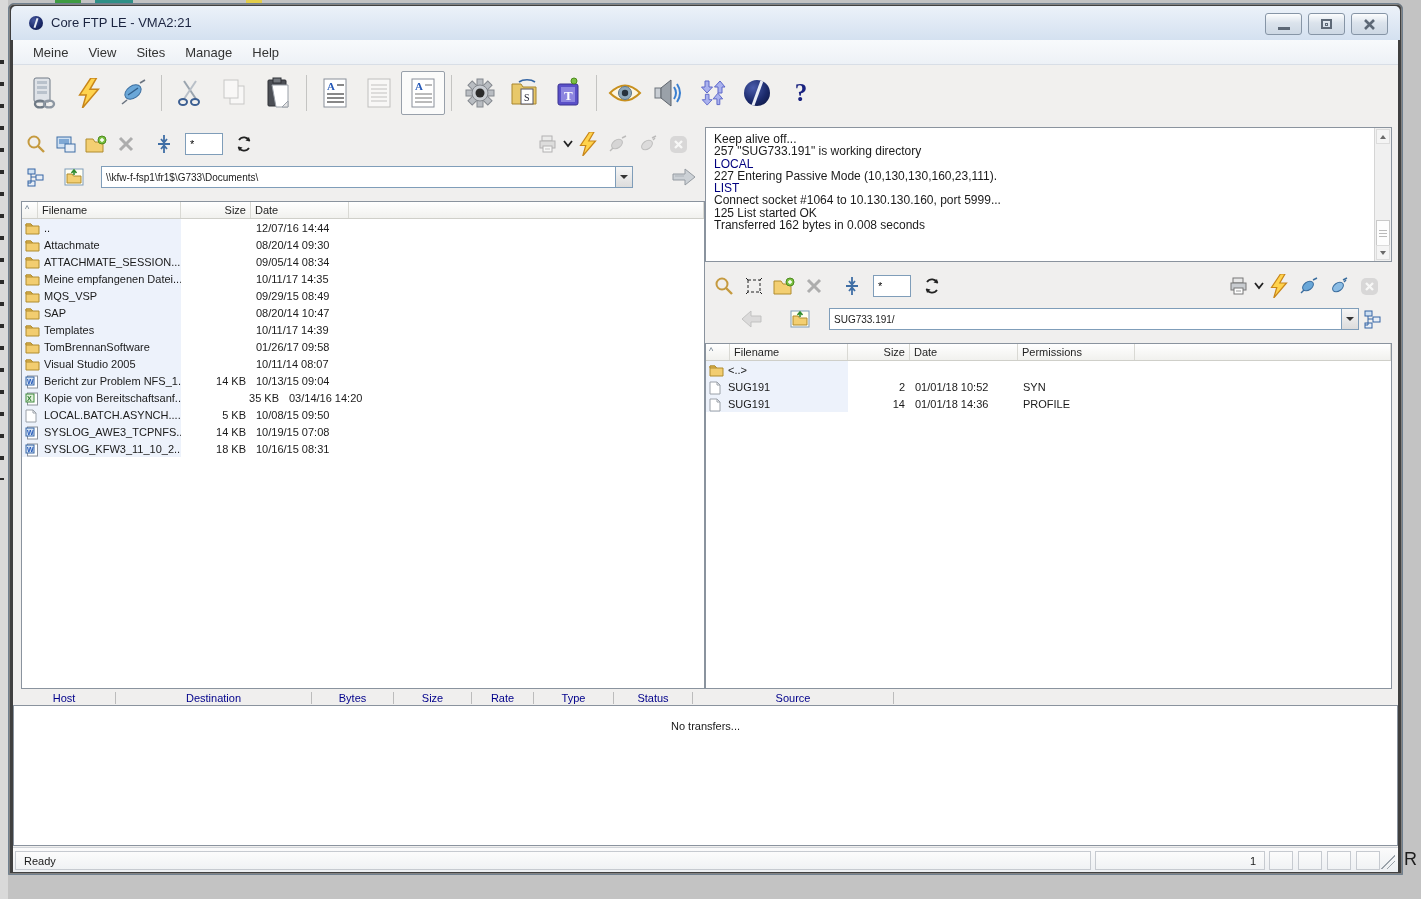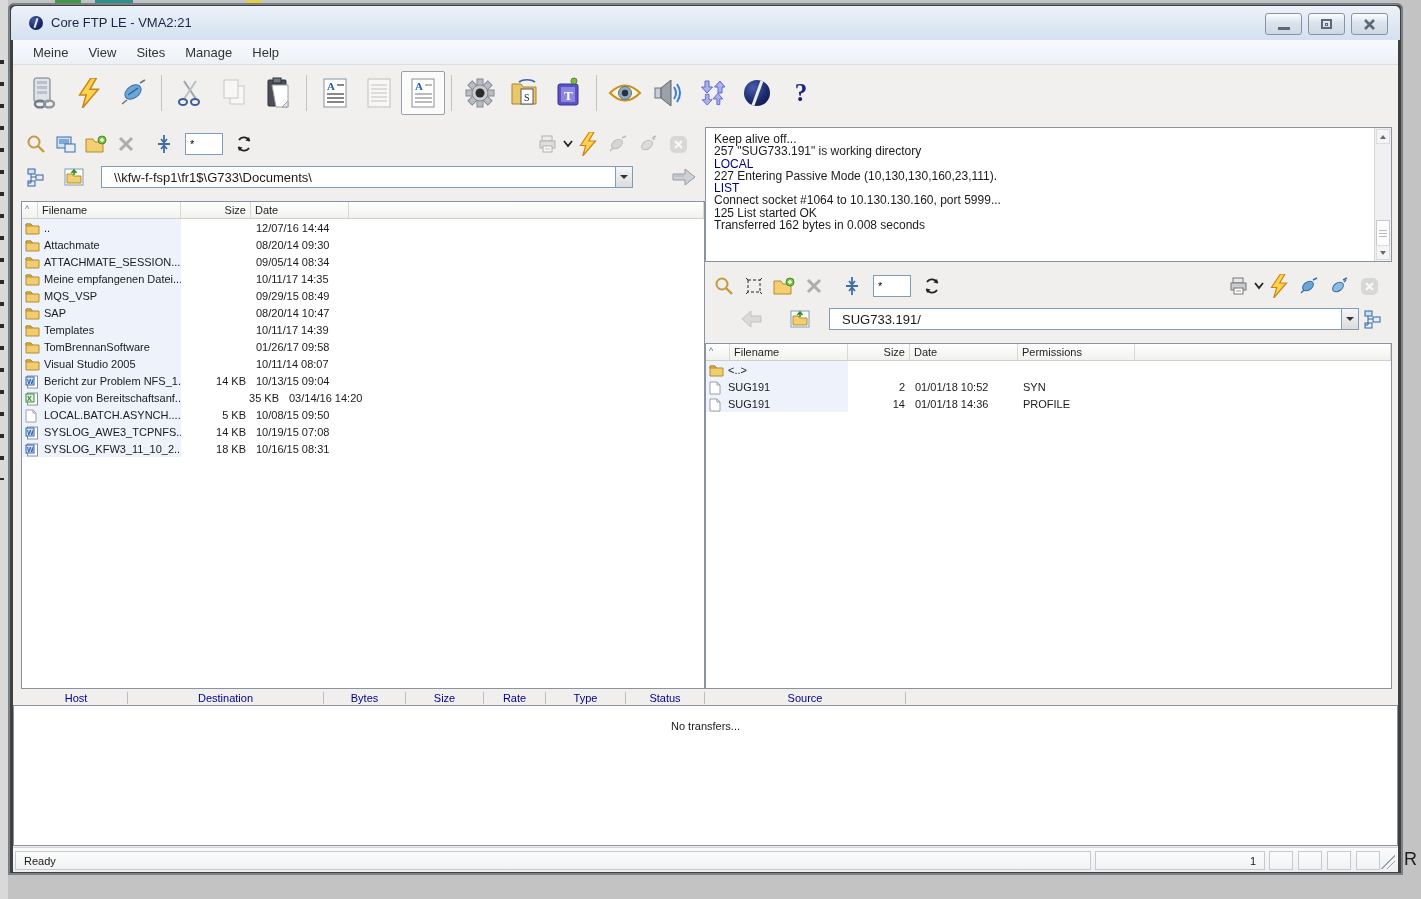--- a/index.html
+++ b/index.html
@@ -54,21 +54,21 @@
   .client { position:absolute; left:4px; right:4px; top:116px; bottom:2px; background:#f0efee; }
 
   
   .pane-toolbar { position:absolute; display:flex; align-items:center; }
   .pbtn { width:30px; height:28px; display:flex; align-items:center; justify-content:center; }
   .filter-input { width:38px; height:22px; border:1px solid #7f9db9; background:#fff;
     font-size:11px; padding:2px 4px; margin:0 6px; font-family:inherit; }
   .right-group { position:absolute; right:8px; top:0; height:100%; display:flex; align-items:center; }
   .combo { height:22px; background:#fff; border:1px solid #7f9db9; position:relative;
     display:flex; align-items:center; }
-  .combo .ctext { padding-left:12px; font-size:13px; white-space:nowrap; overflow:hidden; flex:1; }
+  .combo .ctext { padding-left:4px; font-size:10px; white-space:nowrap; overflow:hidden; flex:1; }
   .combo .cbtn { width:17px; height:100%; border-left:1px solid #7f9db9;
     background:linear-gradient(#f6f6f6,#dcdcdc); display:flex; align-items:center; justify-content:center; }
   .tri-down { width:0; height:0; border-left:4px solid transparent; border-right:4px solid transparent;
     border-top:4px solid #333; }
 
   
   .filelist { position:absolute; background:#fff; border:1px solid #8a939e; overflow:hidden; }
   .fl-header { display:flex; height:17px; background:linear-gradient(#ffffff,#f1f1ee);
     border-bottom:1px solid #cfcfc9; }
   .fl-hcell { border-right:1px solid #d9d9d4; padding:2px 4px 0 4px; font-size:11px; color:#1f1f1f;
@@ -90,21 +90,21 @@
     border-left:1px solid #d5d5d5; }
   .sarrow { position:absolute; left:1px; width:14px; height:15px; background:#f4f4f4;
     border:1px solid #dcdcdc; display:flex; align-items:center; justify-content:center; }
   .tri-up-s { width:0;height:0;border-left:3.5px solid transparent;border-right:3.5px solid transparent;border-bottom:4px solid #6a6a6a; }
   .tri-dn-s { width:0;height:0;border-left:3.5px solid transparent;border-right:3.5px solid transparent;border-top:4px solid #6a6a6a; }
   .sthumb { position:absolute; left:1px; width:14px; height:26px; background:#fdfdfd;
     border:1px solid #c9c9c9; display:flex; flex-direction:column; gap:2px; align-items:center; justify-content:center; }
   .sthumb i { display:block; width:8px; height:1px; background:#b9b9b9; }
 
   
-  .queue-header { position:absolute; left:12px; right:0; display:flex; height:15px; align-items:center; }
+  .queue-header { position:absolute; left:0; right:0; display:flex; height:15px; align-items:center; }
   .q-hcell { font-size:11px; color:#00008b; text-align:center; border-right:1px solid #bcbcbc;
     height:12px; line-height:12px; }
   .queue-body { position:absolute; left:0; right:0; background:#fff; border:1px solid #8a939e; }
   .no-transfers { position:absolute; left:50%; top:14px; transform:translateX(-50%); font-size:11px; }
 
   
   .statusbar { position:absolute; left:0; right:0; bottom:0; height:25px;
     background:linear-gradient(#fbfbfb,#eceff2); border-top:1px solid #d0d4d9; }
   .sb-pane { position:absolute; top:3px; height:19px; border:1px solid #c6cad0;
     background:linear-gradient(#fcfcfc,#f0f2f4); font-size:11px; }

